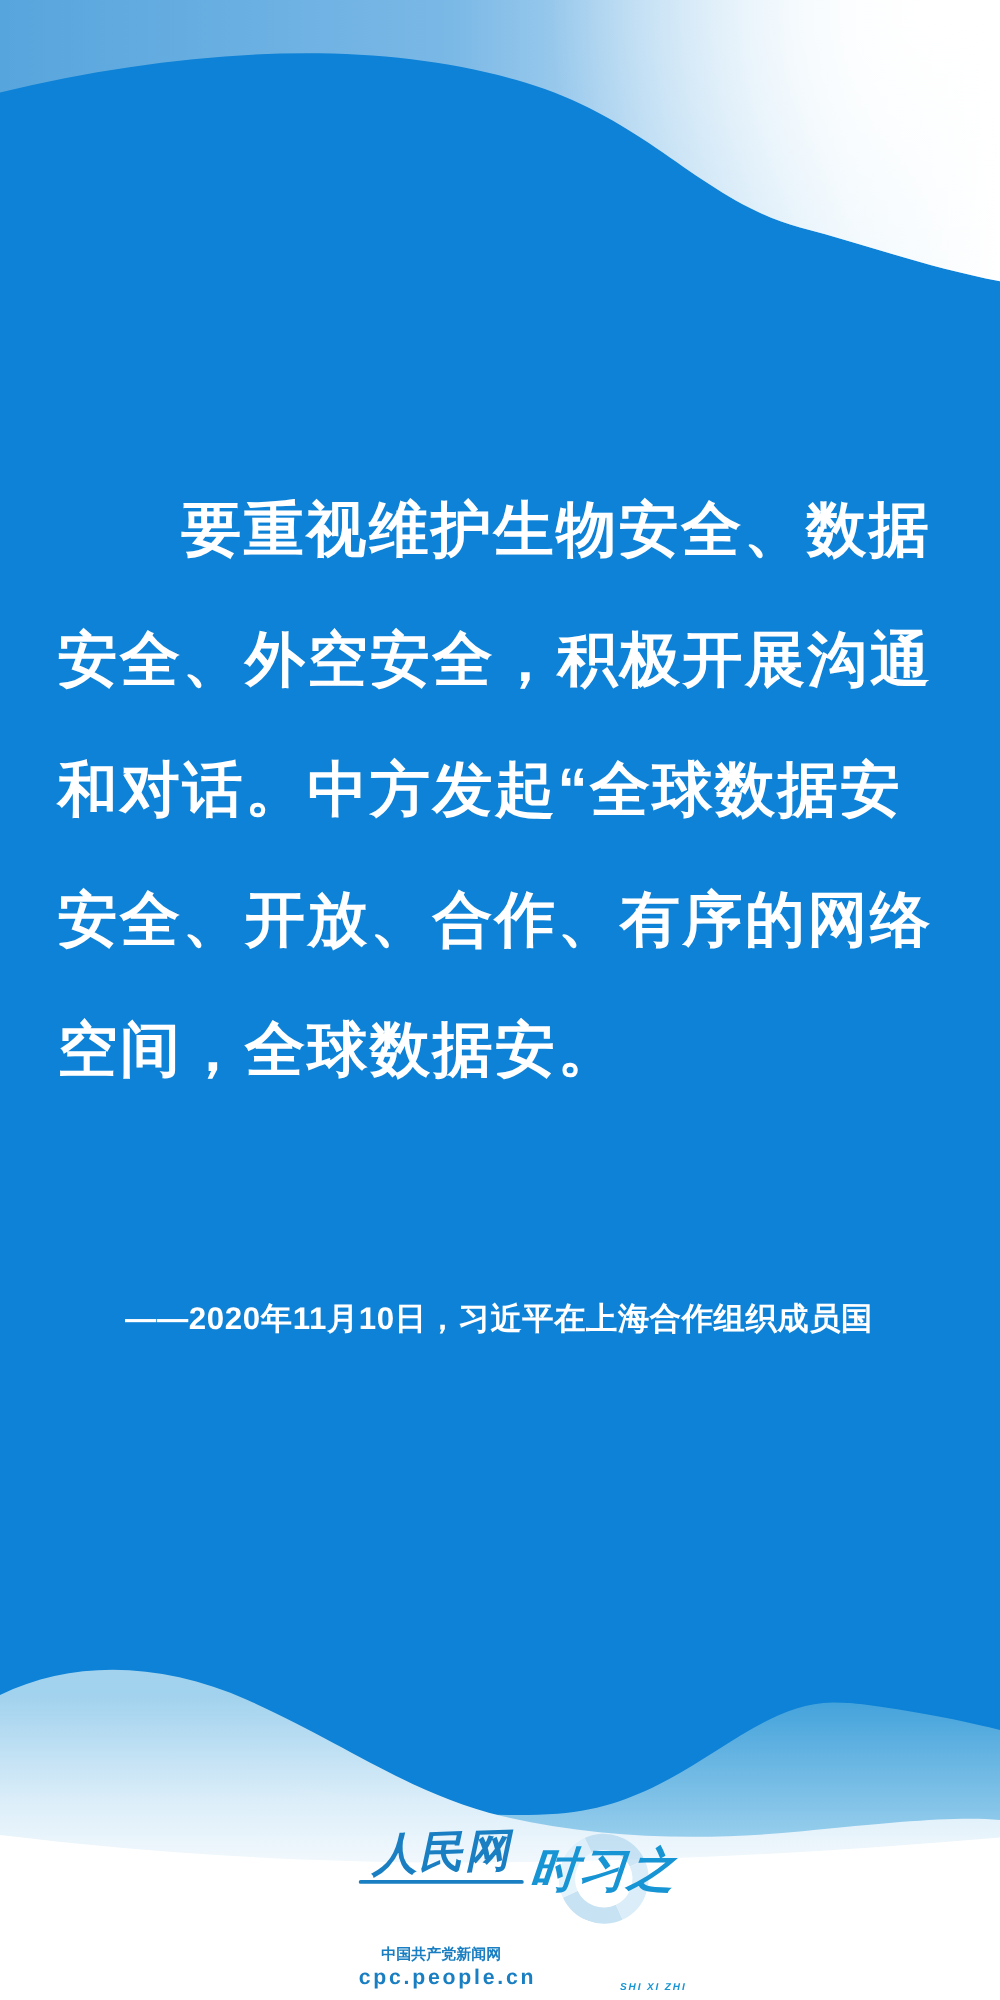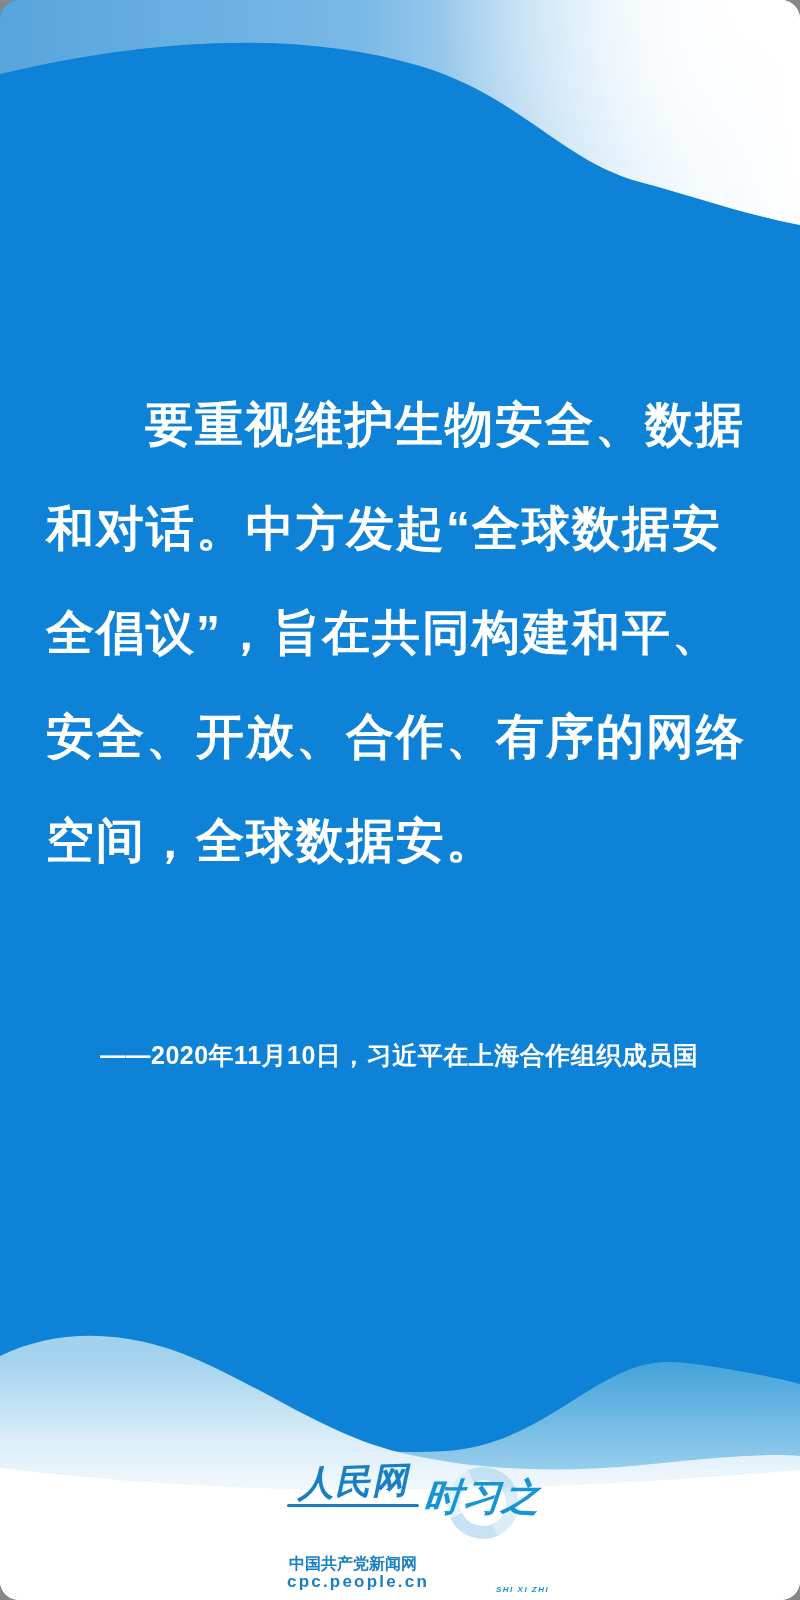--- a/index.html
+++ b/index.html
@@ -8,21 +8,20 @@
     --shixizhi-blue:#1794d3;
   }
   html,body{margin:0;padding:0;background:#888;}
   .poster{
     position:relative;
     width:800px;height:1600px;
     margin:0 auto;
     overflow:hidden;
     background:var(--main-blue,#0d82d6);
     font-family:"Liberation Sans","DejaVu Sans",sans-serif;
-    border-radius:19px;
   }
   svg{display:block;}
   .top-wave,.bottom-wave{position:absolute;left:0;width:800px;pointer-events:none;}
   .top-wave{top:0;height:280px;}
   .bottom-wave{top:1300px;height:300px;}
 
   .quote{
     position:absolute;left:46px;top:373px;width:712px;
     color:#ffffff;
     font-size:48px;line-height:104px;
@@ -44,21 +43,21 @@
   
   .pd-logo{
     position:absolute;left:287px;top:1461px;width:132px;
     text-align:center;color:var(--logo-blue,#1a7fc2);
   }
   .pd-script{
     font-size:36px;line-height:42px;font-weight:700;font-style:italic;
     letter-spacing:1px;transform:rotate(-2deg);display:block;
   }
   .pd-rule{height:3px;background:var(--logo-blue,#1a7fc2);border-radius:2px;margin:1px 0 2px 0;}
-  .pd-sitename{font-size:16px;line-height:17px;font-weight:900;white-space:nowrap;letter-spacing:0px;margin-top:48px;}
+  .pd-sitename{font-size:12px;line-height:17px;font-weight:900;white-space:nowrap;letter-spacing:0px;margin-top:48px;}
   .pd-domain{font-size:17px;line-height:14px;font-weight:700;letter-spacing:2.2px;margin-top:3px;white-space:nowrap;}
 
   .sxz-ring{
     position:absolute;left:447px;top:1467px;width:72px;height:72px;
     border-radius:50%;
     border:13px solid rgba(148,201,229,.5);
     border-top-color:rgba(166,210,236,.55);
     border-right-color:rgba(194,226,243,.6);
     border-bottom-color:rgba(143,197,231,.5);
     border-left-color:rgba(212,235,248,.6);
@@ -97,22 +96,22 @@
         <stop offset="0.35" stop-color="#ffffff" stop-opacity="0.75"></stop>
         <stop offset="1" stop-color="#ffffff" stop-opacity="0"></stop>
       </radialGradient>
     </defs>
     <path d="M0,0 H800 V225 C742,214 694,196 640,182 C560,160 520,96 420,66 C300,30 150,38 0,74 Z" fill="url(#topLight)"></path>
     <path d="M0,0 H800 V225 C742,214 694,196 640,182 C560,160 520,96 420,66 C300,30 150,38 0,74 Z" fill="url(#topGlow)"></path>
   </svg>
 
   <div class="quote">
     <div class="quote-line first">要重视维护生物安全、数据</div>
+    <div class="quote-line">安全、外空安全，积极开展沟通</div>
     <div class="quote-line">和对话。中方发起“全球数据安</div>
-    <div class="quote-line">全倡议”，旨在共同构建和平、</div>
     <div class="quote-line">安全、开放、合作、有序的网络</div>
     <div class="quote-line">空间，全球数据安。</div>
   </div>
 
   <div class="attribution">
     <div class="attribution-line first">——2020年11月10日，习近平在上海合作组织成员国</div>
   </div>
 
   <svg class="bottom-wave" viewBox="0 0 800 300" preserveAspectRatio="none" aria-hidden="true">
     <defs>

